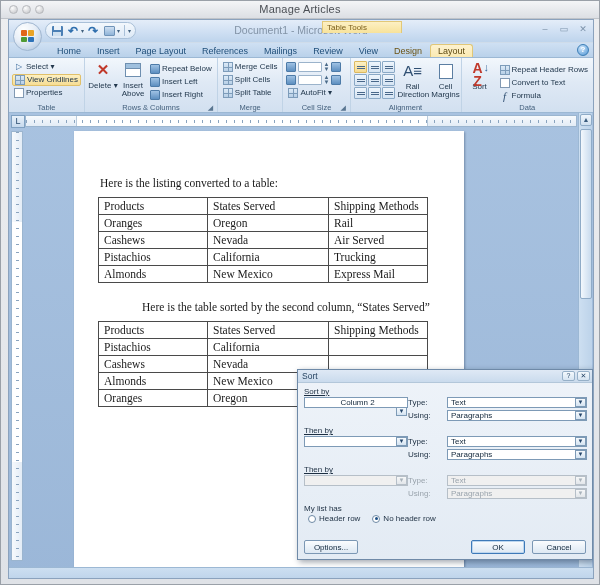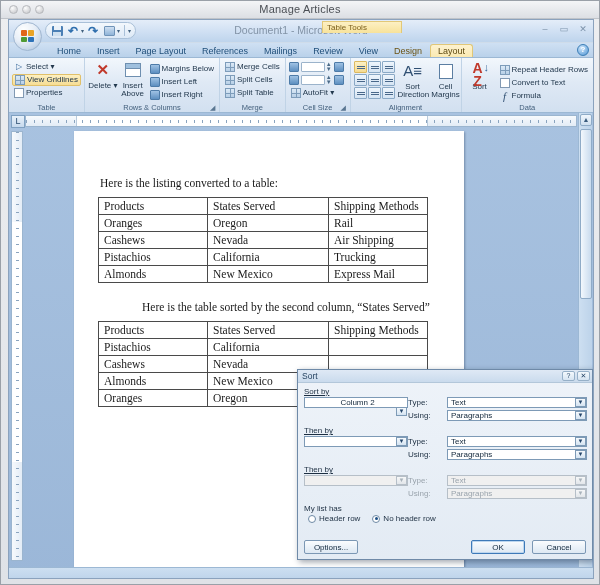--- a/index.html
+++ b/index.html
@@ -365,21 +365,21 @@
           <div class="bigbtn">
             <span class="bigicon">
                 <span class="tbl-ico"></span>
               </span>
             <span>Insert Above</span>
           </div>
           <div class="stack" style="padding-top:2px;">
             <div class="rrow">
                 <div class="ritem">
               <span class="mini blue"></span>
-              <span>Margins Below</span>
+              <span>Repeat Below</span>
                 </div>
               </div>
             <div class="rrow">
                 <div class="ritem">
               <span class="mini blue"></span>
               <span>Insert Left</span>
                 </div>
               </div>
             <div class="rrow">
                 <div class="ritem">
@@ -448,21 +448,21 @@
             <span class="align-cell"></span>
             <span class="align-cell"></span>
             <span class="align-cell"></span>
             <span class="align-cell"></span>
             <span class="align-cell"></span>
             <span class="align-cell"></span>
             <span class="align-cell"></span>
           </div>
           <div class="bigbtn" style="width:34px;">
             <span class="bigicon" style="font-size:15px;color:#2f4f72;line-height:18px;">A≡</span>
-            <span class="textdir">Sort Direction</span>
+            <span class="textdir">Rail Direction</span>
           </div>
           <div class="bigbtn" style="width:34px;">
             <span class="bigicon">
               <span style="position:absolute;left:3px;top:2px;width:14px;height:15px;border:1px solid #5b7e a2;border:1px solid #5b7ea2;box-sizing:border-box;background:#fff;display:block;"></span>
             </span>
             <span class="textdir">Cell Margins</span>
           </div>
           <div class="rgroup-label">Alignment</div>
         </div>
 
@@ -522,21 +522,21 @@
                 <td>Shipping Methods</td>
               </tr>
               <tr>
                 <td>Oranges</td>
                 <td>Oregon</td>
                 <td>Rail</td>
               </tr>
               <tr>
                 <td>Cashews</td>
                 <td>Nevada</td>
-                <td>Air Shipping</td>
+                <td>Air Served</td>
               </tr>
               <tr>
                 <td>Pistachios</td>
                 <td>California</td>
                 <td>Trucking</td>
               </tr>
               <tr>
                 <td>Almonds</td>
                 <td>New Mexico</td>
                 <td>Express Mail</td>

